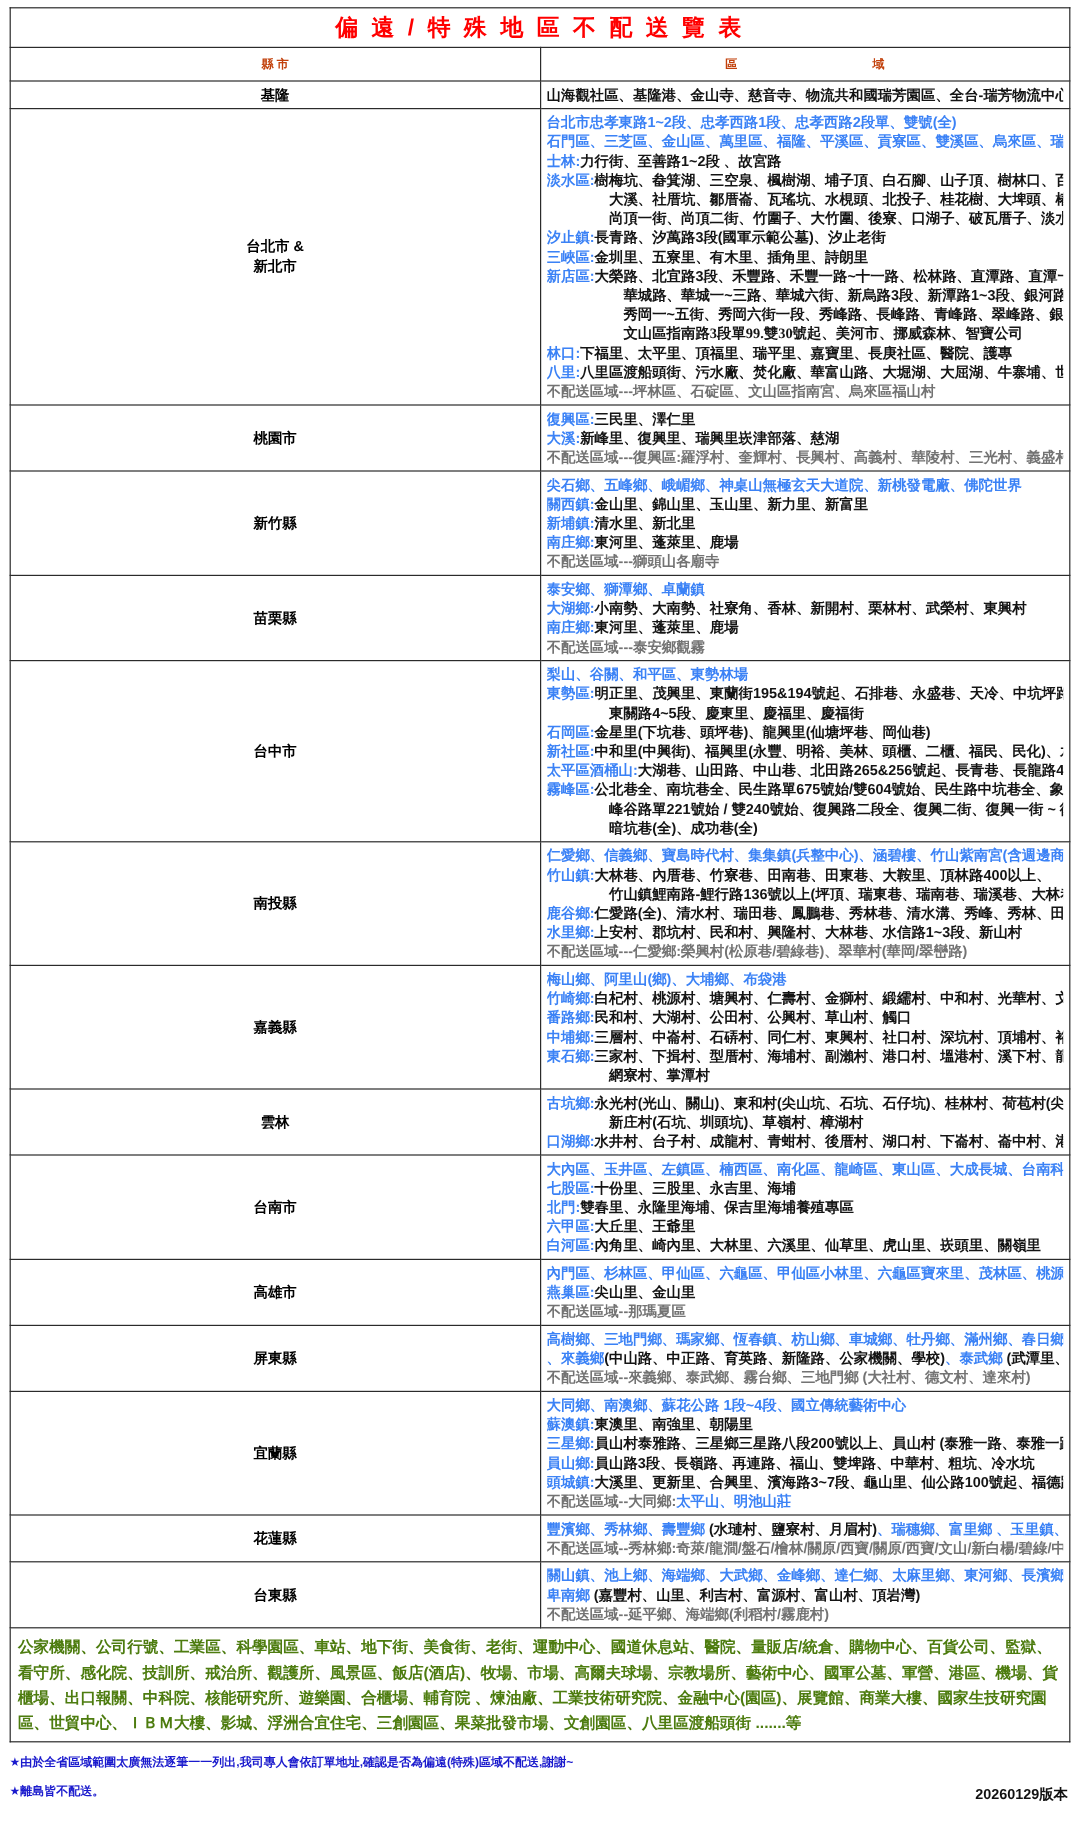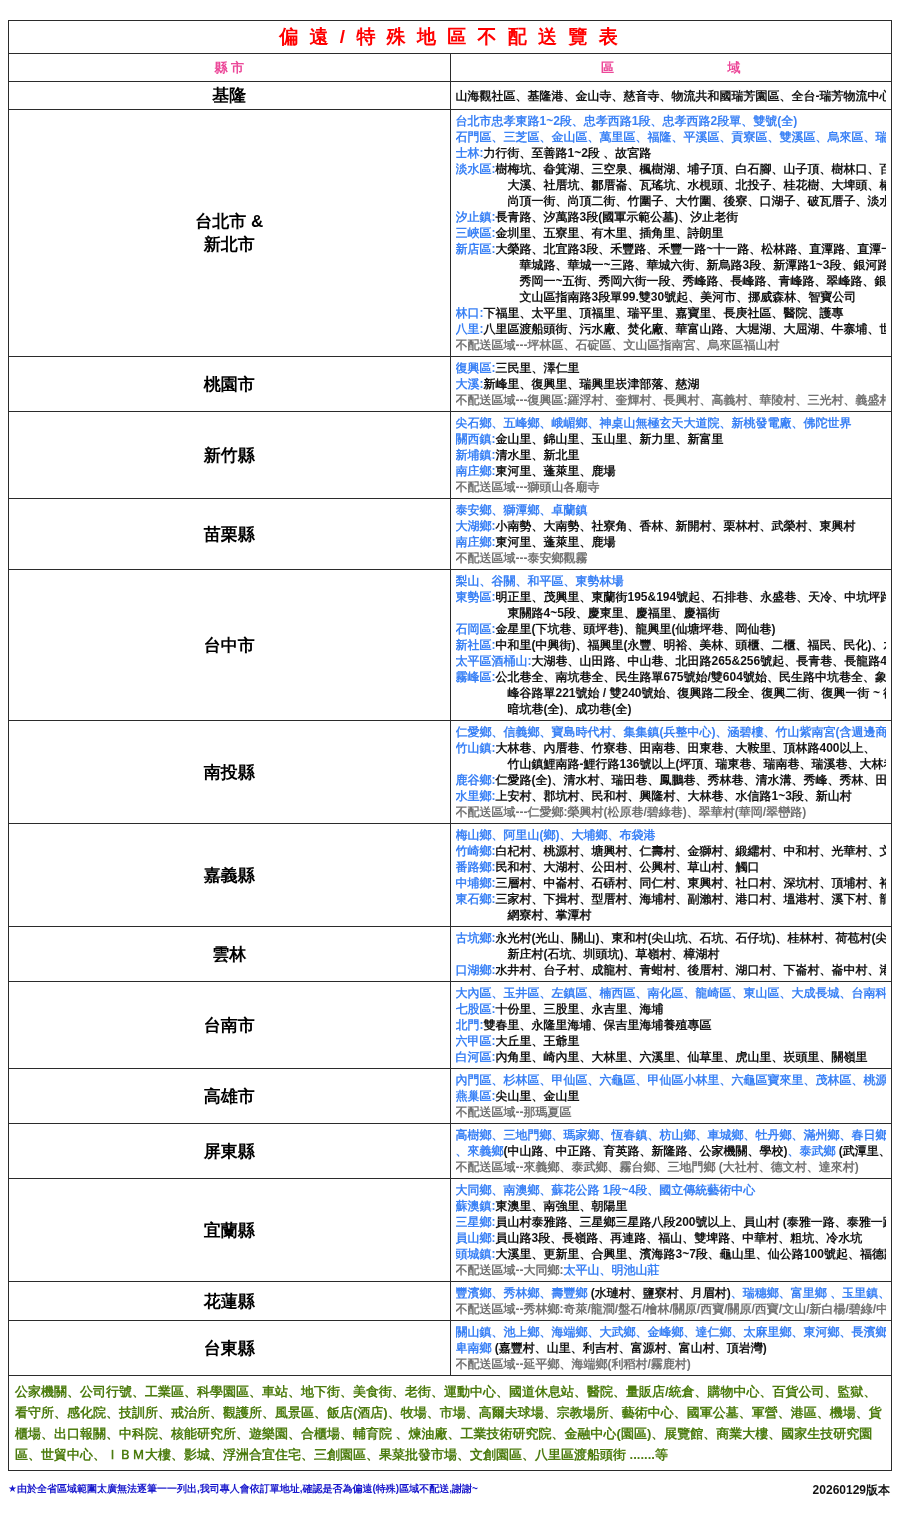--- a/index.html
+++ b/index.html
@@ -1,24 +1,24 @@
 <!DOCTYPE html>
 <html><head>
 <meta charset="utf-8">
 <style>
   html,body{margin:0;padding:0;background:#ffffff;}
   body{font-family:"Liberation Sans","DejaVu Sans",sans-serif;color:#111;}
-  .page{width:724px;margin:20px auto 0 8px;}
+  .page{width:724px;margin:6px auto 0 8px;}
   table.grid{border-collapse:collapse;width:884px;table-layout:fixed;}
   table.grid td{border:1.6px solid #2b2b2b;vertical-align:middle;}
   .title-cell{height:30px;text-align:center;font-size:19px;font-weight:bold;color:#ff0000;letter-spacing:3px;}
-  .header-row td{height:25px;text-align:center;font-size:13px;font-weight:bold;color:#ec4899;}
+  .header-row td{height:25px;text-align:center;font-size:10px;font-weight:bold;color:#c2410c;}
   .county-col{width:80px;}
   .region-h{word-spacing:110px;}
-  .county{width:80px;text-align:center;font-size:17px;font-weight:bold;white-space:pre-line;color:#000;padding:2px;}
+  .county{width:80px;text-align:center;font-size:12px;font-weight:bold;white-space:pre-line;color:#000;padding:2px;}
   .region{padding:3px 5px;}
   .line{font-size:12px;line-height:16px;font-weight:bold;white-space:nowrap;overflow:hidden;}
   .c-b{color:#3b82f6;}
   .c-k{color:#141414;}
   .c-r{color:#737373;}
   .red-block{padding:5px 6px;font-size:13px;line-height:21px;font-weight:bold;color:#4d7c0f;}
   .footer{margin-top:6px;position:relative;width:884px;}
   .footer .note{font-size:10px;line-height:24px;font-weight:bold;color:#1a1acd;}
   .version{position:absolute;right:2px;bottom:2px;font-size:12px;color:#111;font-weight:bold;}
 </style>
@@ -51,21 +51,21 @@
             <div class="line"><span class="c-b">石門區、三芝區、金山區、萬里區、福隆、平溪區、貢寮區、雙溪區、烏來區、瑞芳區、石碇區、坪林區、北投區、陽明山前(後)山區域</span></div>
             <div class="line"><span class="c-b">士林:</span><span class="c-k">力行街、至善路1~2段 、故宮路</span></div>
             <div class="line"><span class="c-b">淡水區:</span><span class="c-k">樹梅坑、畚箕湖、三空泉、楓樹湖、埔子頂、白石腳、山子頂、樹林口、百六嘎、八勢路一段全、南勢埔、山子邊、破布子腳、</span></div>
             <div class="line" style="padding-left: 52px;"><span class="c-k">大溪、社厝坑、鄒厝崙、瓦瑤坑、水梘頭、北投子、桂花樹、大埤頭、椿子林、吳仔厝、興福寮、 演戲埔腳、小坪頂、泉州厝、</span></div>
             <div class="line" style="padding-left: 52px;"><span class="c-k">尚頂一街、尚頂二街、竹圍子、大竹圍、後寮、口湖子、破瓦厝子、淡水漁人碼頭</span></div>
             <div class="line"><span class="c-b">汐止鎮:</span><span class="c-k">長青路、汐萬路3段(國軍示範公墓)、汐止老街</span></div>
             <div class="line"><span class="c-b">三峽區:</span><span class="c-k">金圳里、五寮里、有木里、插角里、詩朗里</span></div>
             <div class="line"><span class="c-b">新店區:</span><span class="c-k">大榮路、北宜路3段、禾豐路、禾豐一路~十一路、松林路、直潭路、直潭一街~十街、青山路、頂城一~六街、</span></div>
             <div class="line" style="padding-left: 64px;"><span class="c-k">華城路、華城一~三路、華城六街、新烏路3段、新潭路1~3段、銀河路、灣潭路、廣興里、秀岡山莊、小坑二~三路、</span></div>
             <div class="line" style="padding-left: 64px;"><span class="c-k">秀岡一~五街、秀岡六街一段、秀峰路、長峰路、青峰路、翠峰路、銀河路、雙峰路、中生路</span></div>
-            <div class="line" style="padding-left: 64px;"><span class="c-k">文山區指南路3段單99.雙30號起、美河市、挪威森林、智寶公司</span></div>
+            <div class="line" style="padding-left: 64px; font-family: Liberation Serif, serif;"><span class="c-k">文山區指南路3段單99.雙30號起、美河市、挪威森林、智寶公司</span></div>
             <div class="line"><span class="c-b">林口:</span><span class="c-k">下福里、太平里、頂福里、瑞平里、嘉寶里、長庚社區、醫院、護專</span></div>
             <div class="line"><span class="c-b">八里:</span><span class="c-k">八里區渡船頭街、污水廠、焚化廠、華富山路、大堀湖、大屈湖、牛寨埔、世紀離岸風電</span></div>
             <div class="line"><span class="c-r">不配送區域---坪林區、石碇區、文山區指南宮、烏來區福山村</span></div>
           </td>
         </tr>
         <tr>
           <td class="county">桃園市</td>
           <td class="region">
             <div class="line"><span class="c-b">復興區:</span><span class="c-k">三民里、澤仁里</span></div>
             <div class="line"><span class="c-b">大溪:</span><span class="c-k">新峰里、復興里、瑞興里崁津部落、慈湖</span></div>
@@ -190,15 +190,16 @@
       </tbody>
     <tbody>
       <tr>
         <td class="red-block" colspan="2">公家機關、公司行號、工業區、科學園區、車站、地下街、美食街、老街、運動中心、國道休息站、醫院、量販店/統倉、購物中心、百貨公司、監獄、看守所、感化院、技訓所、戒治所、觀護所、風景區、飯店(酒店)、牧場、市場、高爾夫球場、宗教場所、藝術中心、國軍公墓、軍營、港區、機場、貨櫃場、出口報關、中科院、核能研究所、遊樂園、合櫃場、輔育院 、煉油廠、工業技術研究院、金融中心(園區)、展覽館、商業大樓、國家生技研究園區、世貿中心、ＩＢＭ大樓、影城、浮洲合宜住宅、三創園區、果菜批發市場、文創園區、八里區渡船頭街 .......等</td>
       </tr>
     </tbody>
   </table>
 
   <div class="footer">
     <div class="note">★由於全省區域範圍太廣無法逐筆一一列出,我司專人會依訂單地址,確認是否為偏遠(特殊)區域不配送,謝謝~</div>
+    <div class="note">★離島皆不配送。</div>
     <div class="version">20260129版本</div>
   </div>
 </div>
 
 </body></html>

